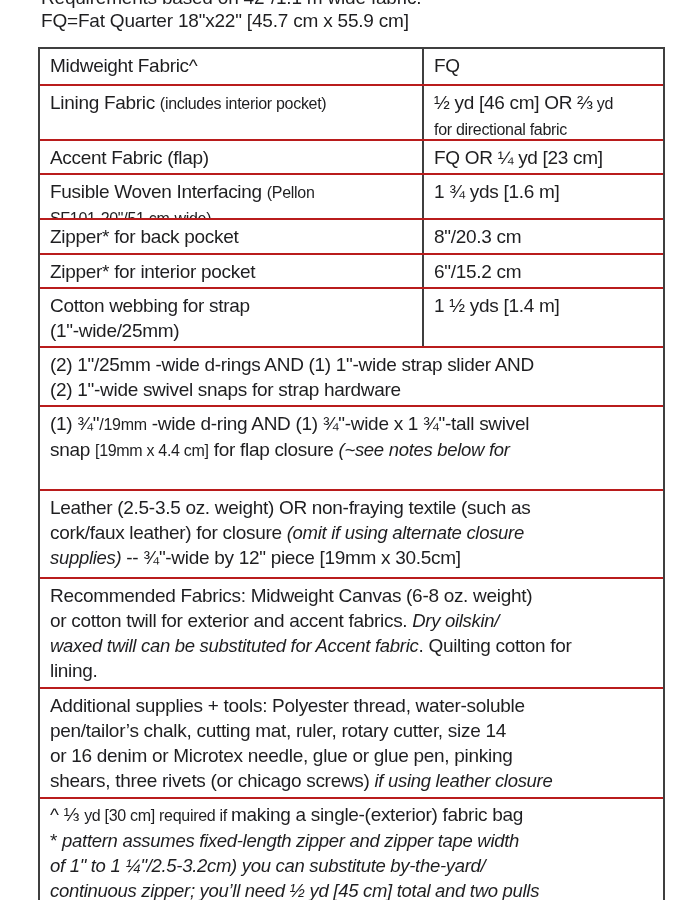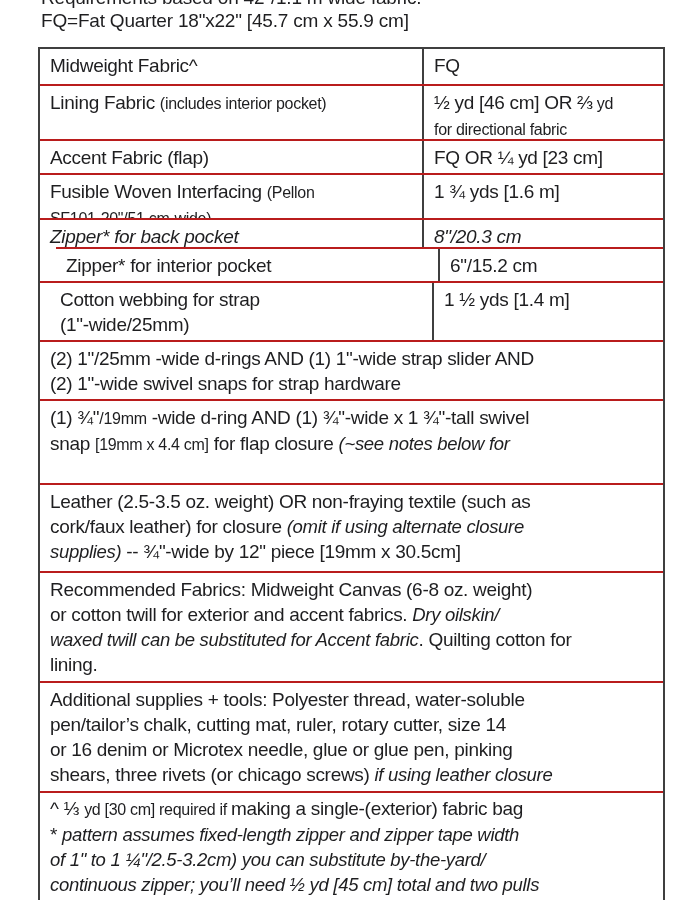--- a/index.html
+++ b/index.html
@@ -21,21 +21,21 @@
   .row{box-sizing:border-box;overflow:hidden;display:flex;}
   .row + .row{border-top:2px solid #b91c1c;}
   .cl{width:384px;box-sizing:border-box;border-right:2px solid #3f3f3f;
       padding:4px 8px 0 10px;overflow:hidden;}
   .cr{flex:1;box-sizing:border-box;padding:4px 6px 0 10px;overflow:hidden;}
   .cf{width:100%;box-sizing:border-box;padding:4px 10px 0 10px;overflow:hidden;}
   .row, .cl, .cr, .cf{
     font-size:19px;line-height:25px;letter-spacing:-0.3px;color:#1e1e20;
   }
   .r1{height:35px;} .r2{height:55px;} .r3{height:34px;} .r4{height:45px;}
-  .r5{height:29px;font-style:italic;} .r6{height:34px;margin-left:16px;} .r7{height:59px;padding-left:10px;} .r8{height:59px;}
+  .r5{height:35px;} .r6{height:34px;} .r7{height:59px;} .r8{height:59px;}
   .r9{height:84px;} .r10{height:88px;justify-content:center;} .r11{height:110px;} .r12{height:110px;}
   .r13{height:120px;}
   .r13 .cf{line-height:25px;padding-top:3px;}
   .sg-sm{font-size:16px;}
   .sg-it{font-style:italic;font-size:18.5px;}
 </style>
 </head>
 <body>
 
 <div class="intro">

